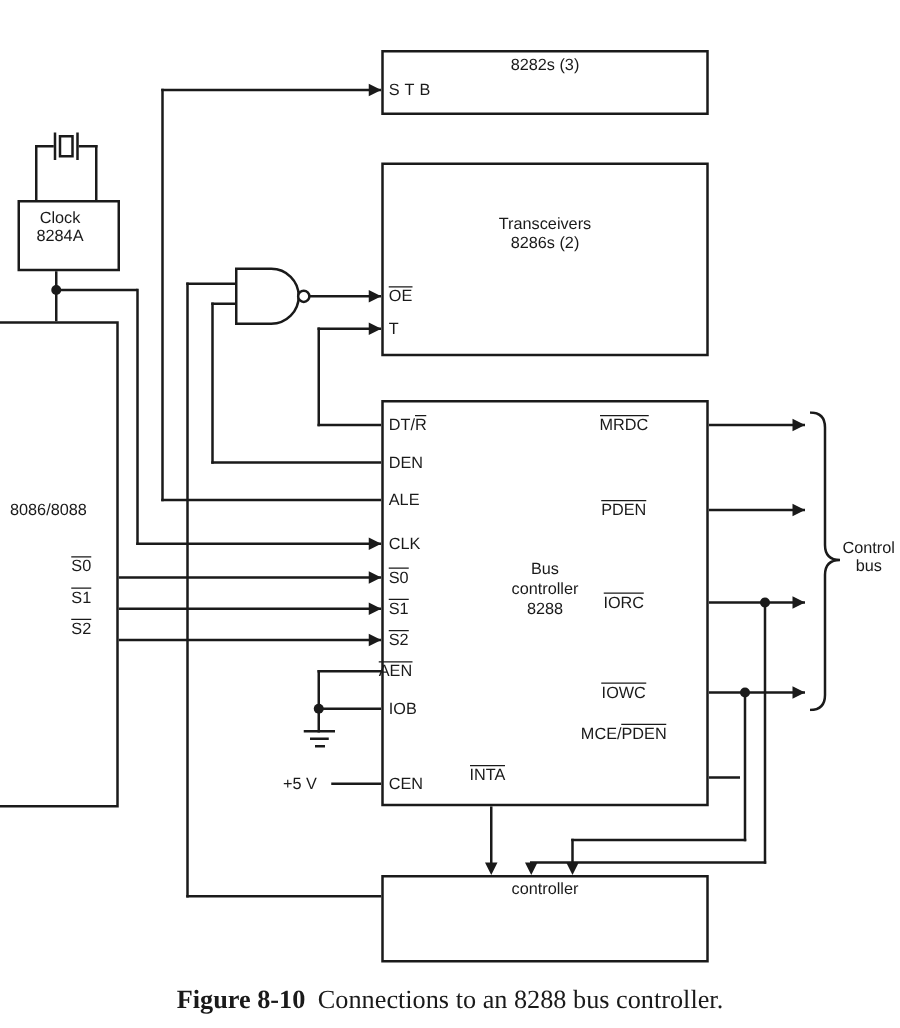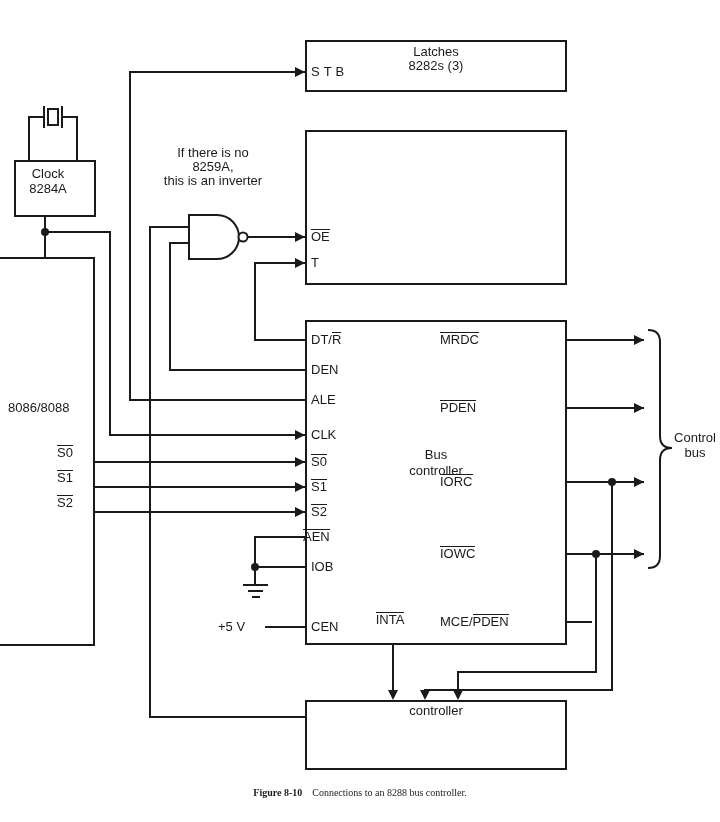--- a/index.html
+++ b/index.html
@@ -2,27 +2,27 @@
 <html style="--ink: #1a1a1a; --paper: #ffffff;"><head>
 <meta charset="utf-8">
 <style>
   html,body{margin:0;padding:0;background:#ffffff;}
   #page{position:relative;width:720px;height:822px;background:var(--paper,#fff);overflow:hidden;
         font-family:"Liberation Sans",sans-serif;color:var(--ink,#1a1a1a);}
   .wire{position:absolute;background:var(--ink,#1a1a1a);}
   .box{position:absolute;border:2px solid var(--ink,#1a1a1a);background:#fff;box-sizing:border-box;}
   .lbl{position:absolute;font-size:13px;line-height:16px;white-space:nowrap;}
   .ctr{text-align:center;white-space:normal;}
-  .rgt{text-align:left;}
+  .rgt{text-align:center;}
   .dot{position:absolute;width:8px;height:8px;border-radius:50%;background:var(--ink,#1a1a1a);}
   .ar{position:absolute;width:0;height:0;border-top:5px solid transparent;border-bottom:5px solid transparent;border-left:10px solid var(--ink,#1a1a1a);}
   .ad{position:absolute;width:0;height:0;border-left:5px solid transparent;border-right:5px solid transparent;border-top:10px solid var(--ink,#1a1a1a);}
   .ovl{border-top:1.5px solid var(--ink,#1a1a1a);display:inline-block;line-height:1.15;}
   .caption{position:absolute;left:0;top:787px;width:720px;text-align:center;
-           font-family:"Liberation Serif",serif;font-size:10px;}
+           font-family:"Liberation Serif",serif;font-size:21px;}
   .caption .fig{font-weight:bold;margin-right:10px;}
 </style>
 </head>
 <body>
 
 <div id="page">
 
   <div class="wire" style="left:129px;top:71px;width:176px;height:2px"></div>
   <div class="wire" style="left:129px;top:71px;width:2px;height:330px"></div>
   <div class="wire" style="left:129px;top:399px;width:176px;height:2px"></div>
@@ -113,26 +113,30 @@
   <div class="ar" style="left:295px;top:507px"></div>
   <div class="ar" style="left:634px;top:335px"></div>
   <div class="ar" style="left:634px;top:403px"></div>
   <div class="ar" style="left:634px;top:477px"></div>
   <div class="ar" style="left:634px;top:549px"></div>
   <div class="ad" style="left:388px;top:690px"></div>
   <div class="ad" style="left:420px;top:690px"></div>
   <div class="ad" style="left:453px;top:690px"></div>
 
   <div class="lbl ctr" style="left:305px;top:45px;width:262px;line-height:14px">
-    <div>Latches</div>
     <div>8282s (3)</div>
+  </div>
+  <div class="lbl ctr" style="left:305px;top:171px;width:262px;line-height:15px">
+    <div>Transceivers</div>
+    <div>8286s (2)</div>
   </div>
   <div class="lbl ctr" style="left:305px;top:447px;width:262px;line-height:16px">
     <div>Bus</div>
     <div>controller</div>
+    <div>8288</div>
   </div>
   <div class="lbl ctr" style="left:305px;top:704px;width:262px;line-height:14px">
     <div>controller</div>
   </div>
   <div class="lbl ctr" style="left:14px;top:166px;width:68px;line-height:15px">
     <div>Clock</div>
     <div>8284A</div>
   </div>
   <div class="lbl" style="left:8px;top:400px">8086/8088</div>
 
@@ -150,32 +154,27 @@
   <div class="lbl" style="left:303px;top:529px"><span class="ovl">AEN</span></div>
   <div class="lbl" style="left:311px;top:559px">IOB</div>
   <div class="lbl" style="left:311px;top:619px">CEN</div>
 
   <div class="lbl ctr" style="left:358px;top:612px;width:64px"><span class="ovl">INTA</span></div>
 
   <div class="lbl rgt" style="left:440px;top:332px;width:118px"><span class="ovl">MRDC</span></div>
   <div class="lbl rgt" style="left:440px;top:400px;width:118px"><span class="ovl">PDEN</span></div>
   <div class="lbl rgt" style="left:440px;top:474px;width:118px"><span class="ovl">IORC</span></div>
   <div class="lbl rgt" style="left:440px;top:546px;width:118px"><span class="ovl">IOWC</span></div>
-  <div class="lbl rgt" style="left:440px;top:614px;width:118px"><span>MCE/</span><span class="ovl">PDEN</span></div>
+  <div class="lbl rgt" style="left:440px;top:579px;width:118px"><span>MCE/</span><span class="ovl">PDEN</span></div>
 
   <div class="lbl ctr" style="left:50px;top:445px;width:30px"><span class="ovl">S0</span></div>
   <div class="lbl ctr" style="left:50px;top:470px;width:30px"><span class="ovl">S1</span></div>
   <div class="lbl ctr" style="left:50px;top:495px;width:30px"><span class="ovl">S2</span></div>
 
   <div class="lbl rgt" style="left:218px;top:619px;width:44px">+5 V</div>
-  <div class="lbl ctr" style="left:150px;top:146px;width:126px;line-height:14px">
-    <div>If there is no</div>
-    <div>8259A,</div>
-    <div>this is an inverter</div>
-  </div>
   <div class="lbl ctr" style="left:668px;top:430px;width:54px;line-height:15px">
     <div>Control</div>
     <div>bus</div>
   </div>
 
   <div class="caption">
     <span class="fig">Figure 8-10</span><span>Connections to an 8288 bus controller.</span>
   </div>
 
 </div>

